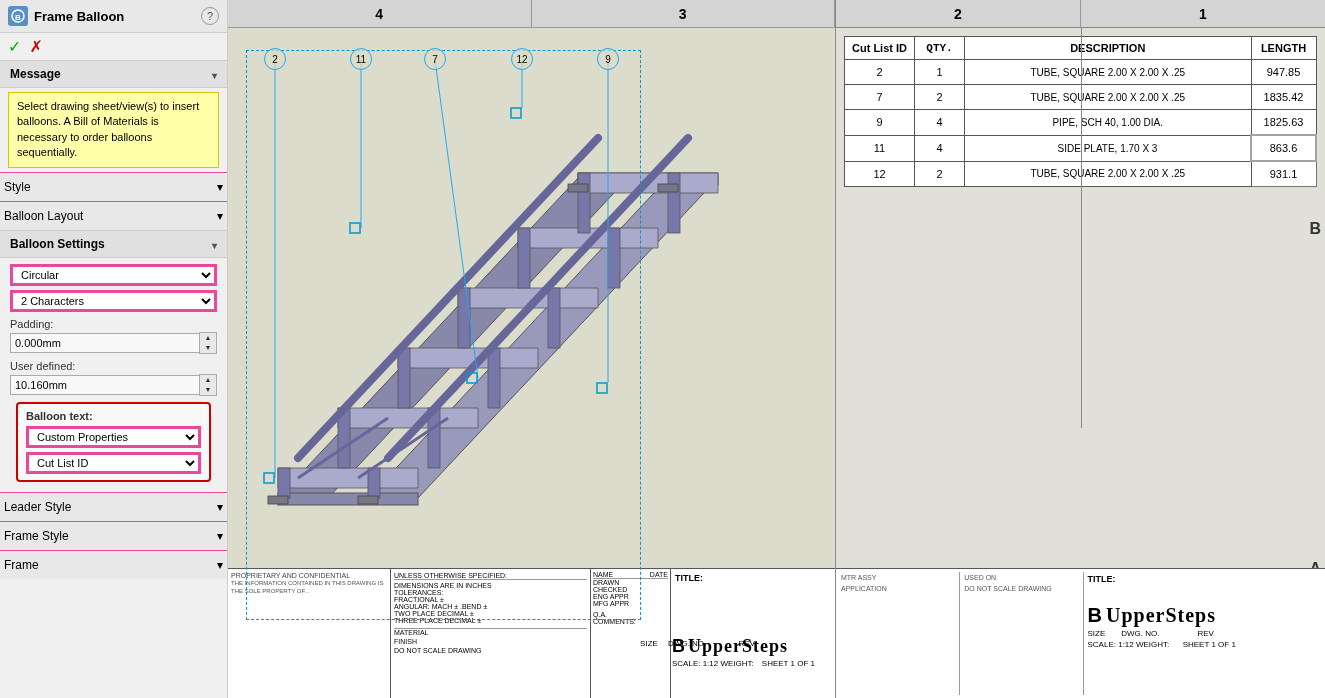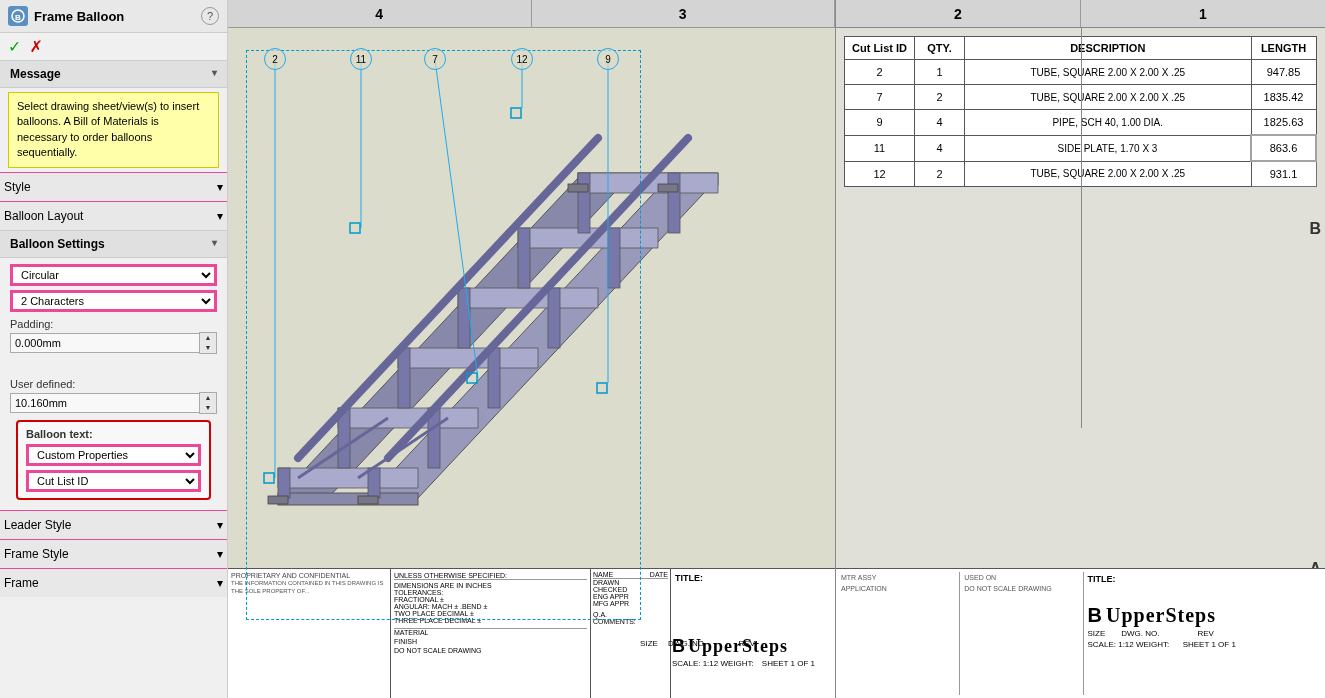--- a/index.html
+++ b/index.html
@@ -75,21 +75,21 @@
     }
 
     .check-red {
       color: #cc0000;
       font-size: 16px;
       cursor: pointer;
     }
 
     .section-header {
       display: flex;
-      align-items: flex-start;
+      align-items: flex-end;
       justify-content: space-between;
       padding: 6px 10px;
       background: #e0e0e0;
       border-top: 1px solid #ccc;
       border-bottom: 1px solid #ccc;
       cursor: pointer;
       font-weight: bold;
       font-size: 12px;
     }
 
@@ -257,21 +257,21 @@
 
     <div style="margin-bottom:6px;">
       <select>
         <option>1 Character</option>
         <option selected="">2 Characters</option>
         <option>3 Characters</option>
       </select>
     </div>
 
     <div class="form-label">Padding:</div>
-    <div style="margin-bottom:24px;">
+    <div style="margin-bottom:6px;">
       <div class="input-with-spinner">
         <input type="text" value="0.000mm" style="">
         <div class="spinner-btns">
           <div class="spinner-btn">▲</div>
           <div class="spinner-btn">▼</div>
         </div>
       </div>
     </div>
 
     <div class="form-label">User defined:</div>
@@ -474,21 +474,21 @@
     <div style="display:flex; height:28px; border-bottom:1px solid #888; background:#d4d4d4;">
       <div style="flex:1; display:flex; align-items:center; justify-content:center; border-right:1px solid #999; font-size:14px; font-weight:bold;">2</div>
       <div style="flex:1; display:flex; align-items:center; justify-content:center; font-size:14px; font-weight:bold;">1</div>
     </div>
 
     <div style="padding: 8px 8px 0 8px;">
       <table style="width:100%; border-collapse:collapse; background:white; font-size:11px;">
         <thead>
           <tr>
             <th style="border:1px solid #555; padding:5px 4px; width:70px; font-size:11px;">Cut List ID</th>
-            <th style="border:1px solid #555; padding:5px 4px; width:50px; font-size:11px;">QTY.</th>
+            <th style="border:1px solid #555; padding:5px 4px; width:50px; font-size:11px;font-family:Liberation Mono, monospace;">QTY.</th>
             <th style="border:1px solid #555; padding:5px 4px; font-size:11px;">DESCRIPTION</th>
             <th style="border:1px solid #555; padding:5px 4px; width:65px; font-size:11px;">LENGTH</th>
           </tr>
         </thead>
         <tbody id="bom-tbody">
         <tr>
       <td style="border:1px solid #555; padding:6px 4px; text-align:center;">2</td>
       <td style="border:1px solid #555; padding:6px 4px; text-align:center;">1</td>
       <td style="border:1px solid #555; padding:6px 8px; text-align:center; font-size:10px;">TUBE, SQUARE 2.00 X 2.00 X .25</td>
       <td style="border:1px solid #555; padding:6px 4px; text-align:center;">947.85</td>

